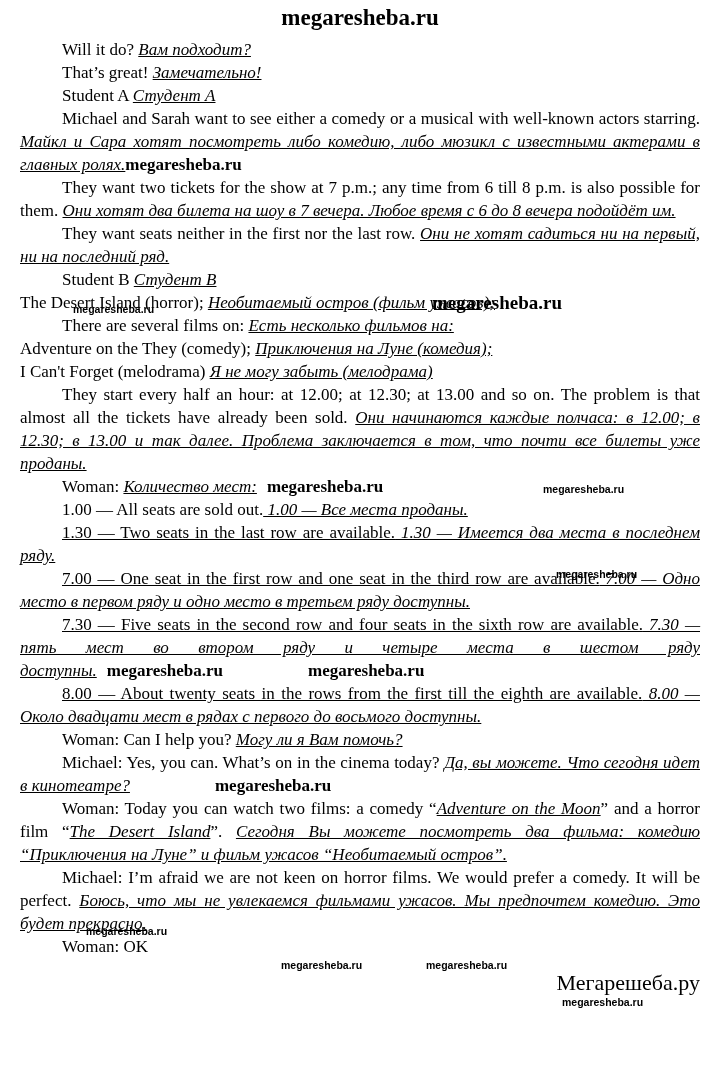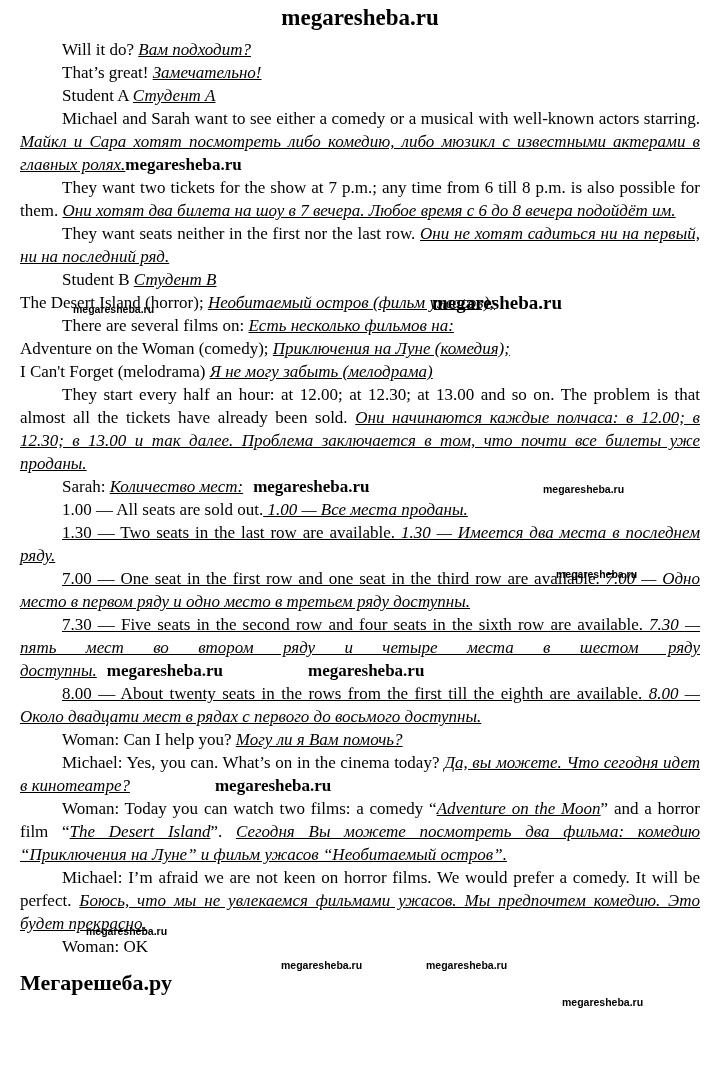--- a/index.html
+++ b/index.html
@@ -30,22 +30,22 @@
     text-align: justify;
     text-indent: 42px;
   }
   .para.noindent { text-indent: 0; }
   .it { font-style: italic; text-decoration: underline; }
   .ul { text-decoration: underline; }
   .wm { font-weight: bold; font-style: normal; }
   .g1 { margin-left: 10px; }
   .g2 { margin-left: 85px; }
   .footer-title {
-    text-align: left;
-    font-weight: bold;
+    text-align: right;
+    font-weight: normal;
     font-size: 22px;
     margin-top: 12px;
   }
   #float-layer {
     position: absolute;
     left: 0; top: 0;
     width: 720px; height: 1083px;
     pointer-events: none;
   }
   .float-wm {
@@ -71,24 +71,24 @@
   <div class="doc-body" id="doc-body">
       <p class="para"><span>Will it do? </span><span class="it">Вам подходит?</span></p>
       <p class="para"><span>That’s great! </span><span class="it">Замечательно!</span></p>
       <p class="para"><span>Student A </span><span class="it">Студент А</span></p>
       <p class="para"><span>Michael and Sarah want to see either a comedy or a musical with well-known actors starring. </span><span class="it">Майкл и Сара хотят посмотреть либо комедию, либо мюзикл с известными актерами в главных ролях.</span><span class="wm">megaresheba.ru</span></p>
       <p class="para"><span>They want two tickets for the show at 7 p.m.; any time from 6 till 8 p.m. is also possible for them. </span><span class="it">Они хотят два билета на шоу в 7 вечера. Любое время с 6 до 8 вечера подойдёт им.</span></p>
       <p class="para"><span>They want seats neither in the first nor the last row. </span><span class="it">Они не хотят садиться ни на первый, ни на последний ряд.</span></p>
       <p class="para"><span>Student B </span><span class="it">Студент B</span></p>
       <p class="para noindent"><span>The Desert Island (horror); </span><span class="it">Необитаемый остров (фильм ужасов);</span></p>
       <p class="para"><span>There are several films on: </span><span class="it">Есть несколько фильмов на:</span></p>
-      <p class="para noindent"><span>Adventure on the Woman (comedy); </span><span class="it">Приключения на Луне (комедия);</span></p>
+      <p class="para noindent"><span>Adventure on the They (comedy); </span><span class="it">Приключения на Луне (комедия);</span></p>
       <p class="para noindent"><span>I Can't Forget (melodrama) </span><span class="it">Я не могу забыть (мелодрама)</span></p>
       <p class="para"><span>They start every half an hour: at 12.00; at 12.30; at 13.00 and so on. The problem is that almost all the tickets have already been sold. </span><span class="it">Они начинаются каждые полчаса: в 12.00; в 12.30; в 13.00 и так далее. Проблема заключается в том, что почти все билеты уже проданы.</span></p>
-      <p class="para"><span>Sarah: </span><span class="it ul">Количество мест:</span><span class="wm g1">megaresheba.ru</span></p>
+      <p class="para"><span>Woman: </span><span class="it ul">Количество мест:</span><span class="wm g1">megaresheba.ru</span></p>
       <p class="para"><span>1.00 — All seats are sold out.</span><span class="it ul"> 1.00 — Все места проданы.</span></p>
       <p class="para"><span class="ul">1.30 — Two seats in the last row are available.</span><span class="it ul"> 1.30 — Имеется два места в последнем ряду.</span></p>
       <p class="para"><span class="ul">7.00 — One seat in the first row and one seat in the third row are available.</span><span class="it ul"> 7.00 — Одно место в первом ряду и одно место в третьем ряду доступны.</span></p>
       <p class="para"><span class="ul">7.30 — Five seats in the second row and four seats in the sixth row are available.</span><span class="it ul"> 7.30 — пять мест во втором ряду и четыре места в шестом ряду доступны.</span><span class="wm g1">megaresheba.ru</span><span class="wm g2">megaresheba.ru</span></p>
       <p class="para"><span class="ul">8.00 — About twenty seats in the rows from the first till the eighth are available.</span><span class="it ul"> 8.00 — Около двадцати мест в рядах с первого до восьмого доступны.</span></p>
       <p class="para"><span>Woman: Can I help you? </span><span class="it">Могу ли я Вам помочь?</span></p>
       <p class="para"><span>Michael: Yes, you can. What’s on in the cinema today? </span><span class="it">Да, вы можете. Что сегодня идет в кинотеатре?</span><span class="wm g2">megaresheba.ru</span></p>
       <p class="para"><span>Woman: Today you can watch two films: a comedy “</span><span class="it">Adventure on the Moon</span><span>” and a horror film “</span><span class="it">The Desert Island</span><span>”. </span><span class="it">Сегодня Вы можете посмотреть два фильма: комедию “Приключения на Луне” и фильм ужасов “Необитаемый остров”.</span></p>
       <p class="para"><span>Michael: I’m afraid we are not keen on horror films. We would prefer a comedy. It will be perfect. </span><span class="it">Боюсь, что мы не увлекаемся фильмами ужасов. Мы предпочтем комедию. Это будет прекрасно.</span></p>
       <p class="para"><span>Woman: OK</span></p>

